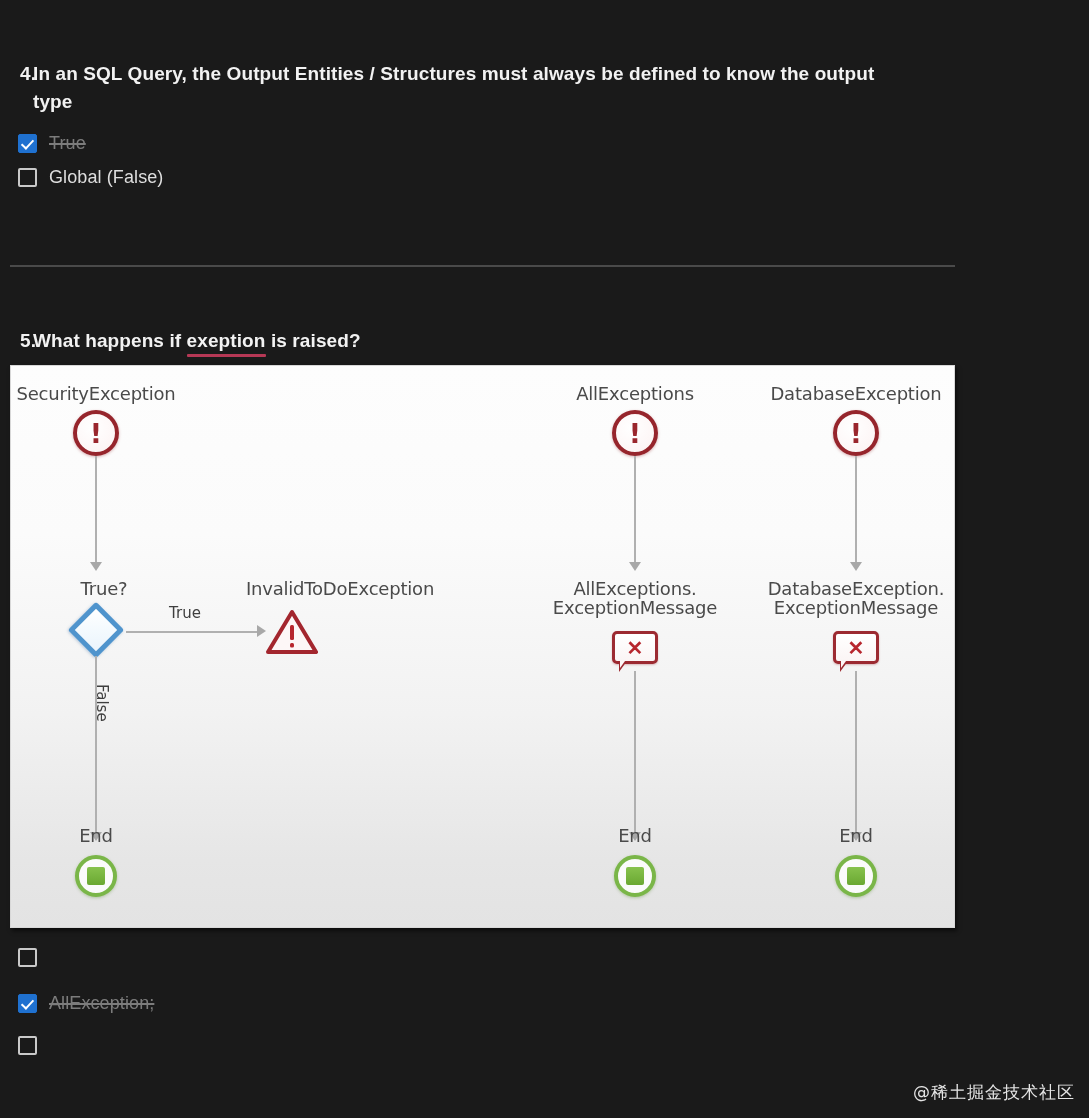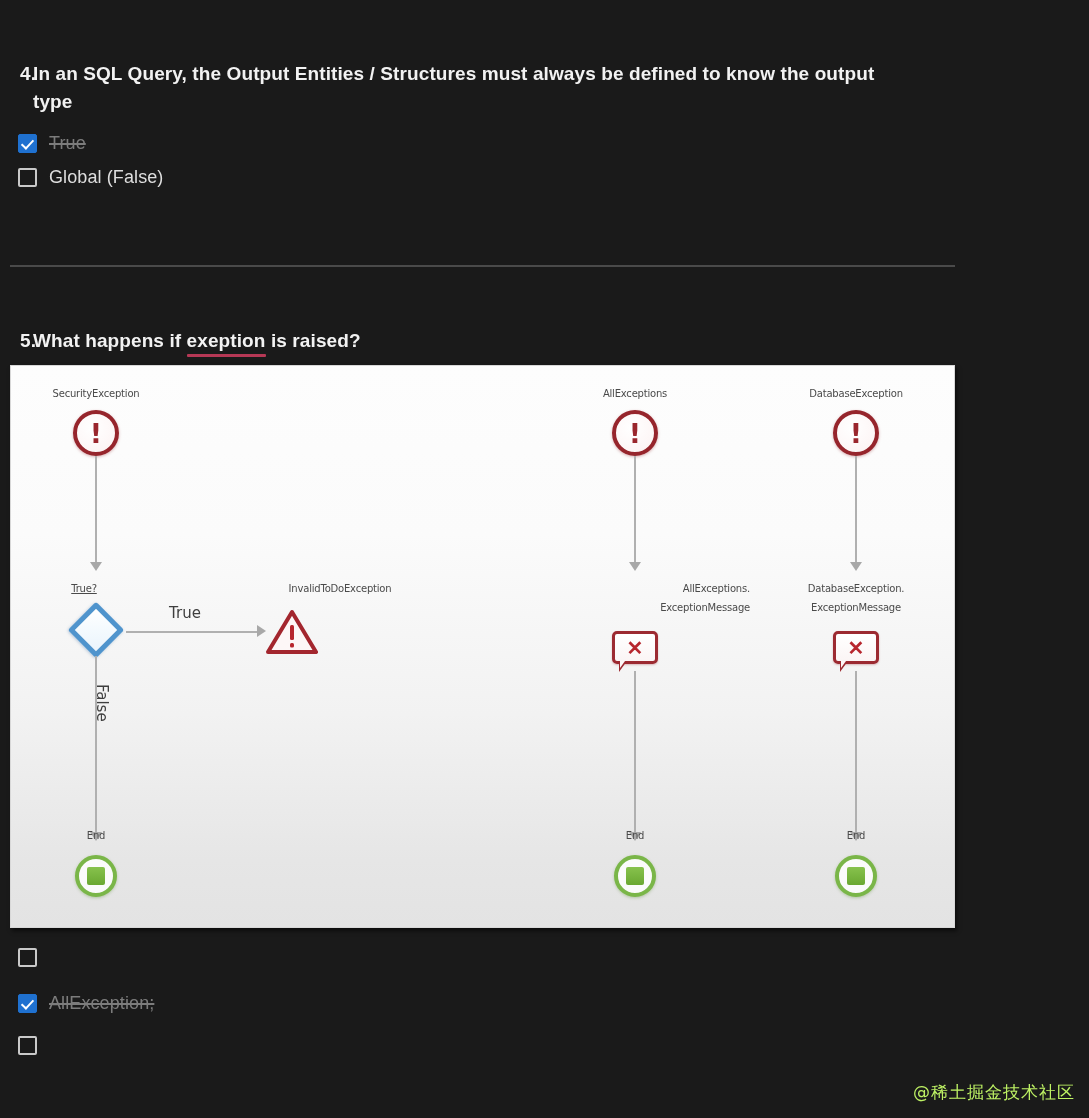--- a/index.html
+++ b/index.html
@@ -113,21 +113,21 @@
     left: 10px; top: 365px;
     width: 945px; height: 563px;
     background: linear-gradient(to bottom, #fdfdfd 0%, #fbfbfb 30%, #f2f2f2 62%, #e6e6e6 88%, #e3e3e3 100%);
     box-shadow: 2px 3px 4px rgba(0,0,0,.55);
     border: 1px solid #d8d8d8;
     overflow: hidden;
   }
   .node-label {
     position: absolute;
     font-family: "DejaVu Sans", sans-serif;
-    font-size: 10px;
+    font-size: 18px;
     color: #4a4a4a;
     white-space: nowrap;
     letter-spacing: -.2px;
     line-height: 19px;
   }
   .node-label.center { transform: translateX(-50%); text-align: center; }
   .node-label.two-line { white-space: normal; width: 230px; }
 
   .edge-label {
     position: absolute;
@@ -279,21 +279,21 @@
     vertical-align: -3px;
     margin-left: 1px;
   }
 
   
   .watermark {
     position: absolute;
     right: 14px; bottom: 14px;
     font-family: "DejaVu Sans", sans-serif;
     font-size: 17px;
-    color: #bef264;
+    color: #e5e5e5;
     letter-spacing: 1px;
   }
 </style>
 </head>
 <body>
 
 <div class="page">
 
   <div class="question-block" style="top:60px;">
     <div class="q-heading">
@@ -323,21 +323,21 @@
     </div>
   </div>
 
   <div class="diagram-panel">
 
     <div class="node-label center" style="left:85px; top:18px;">SecurityException</div>
     <div class="icon-exception" style="left:85px; top:44px;"></div>
     <div class="conn-v" style="left:84px; top:90px; height:110px;"></div>
     <div class="arrow-down" style="left:79px; top:196px;"></div>
 
-    <div class="node-label center" style="left:73px; top:213px;text-decoration:underline;">True?</div>
+    <div class="node-label center" style="left:93px; top:213px;">True?</div>
     <div class="icon-decision" style="left:85px; top:244px;"></div>
 
     <div class="conn-h" style="left:115px; top:265px; width:135px;"></div>
     <div class="arrow-right" style="left:246px; top:259px;"></div>
     <div class="edge-label" style="left:158px; top:238px;">True</div>
     <div class="node-label center" style="left:281px; top:213px;margin-left:48px;">InvalidToDoException</div>
     <div class="icon-warning" style="left:281px; top:243px;">
       <svg viewBox="0 0 52 46" xmlns="http://www.w3.org/2000/svg">
         <path d="M26 3 L50 43 L2 43 Z" fill="#fdf7f7" stroke="#a3262e" stroke-width="4" stroke-linejoin="round"></path>
         <rect x="24" y="16" width="4" height="15" rx="1.5" fill="#b7262e"></rect>
@@ -350,21 +350,21 @@
     <div class="edge-label vertical" style="left:100px; top:318px;">False</div>
 
     <div class="node-label center" style="left:85px; top:460px;">End</div>
     <div class="icon-end" style="left:85px; top:489px;"></div>
 
     <div class="node-label center" style="left:624px; top:18px;">AllExceptions</div>
     <div class="icon-exception" style="left:624px; top:44px;"></div>
     <div class="conn-v" style="left:623px; top:90px; height:110px;"></div>
     <div class="arrow-down" style="left:618px; top:196px;"></div>
 
-    <div class="node-label center two-line" style="left:624px; top:213px;text-align:right;">
+    <div class="node-label center two-line" style="left:624px; top:213px;">
       <span>AllExceptions.</span><br>
       <span>ExceptionMessage</span>
     </div>
     <div class="icon-msg" style="left:624px; top:265px;">
       <span class="bubble"></span>
       <span class="tail"></span>
       <span class="tail-inner"></span>
     </div>
     <div class="conn-v" style="left:623px; top:305px; height:165px;"></div>
     <div class="arrow-down" style="left:618px; top:466px;"></div>

